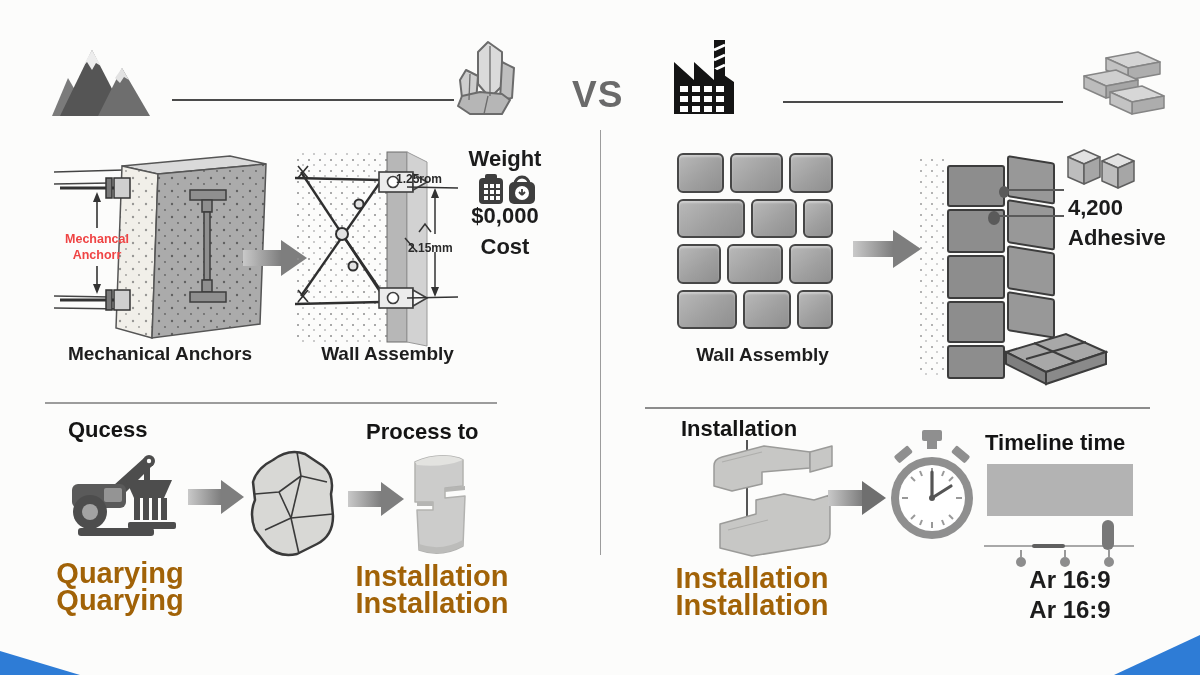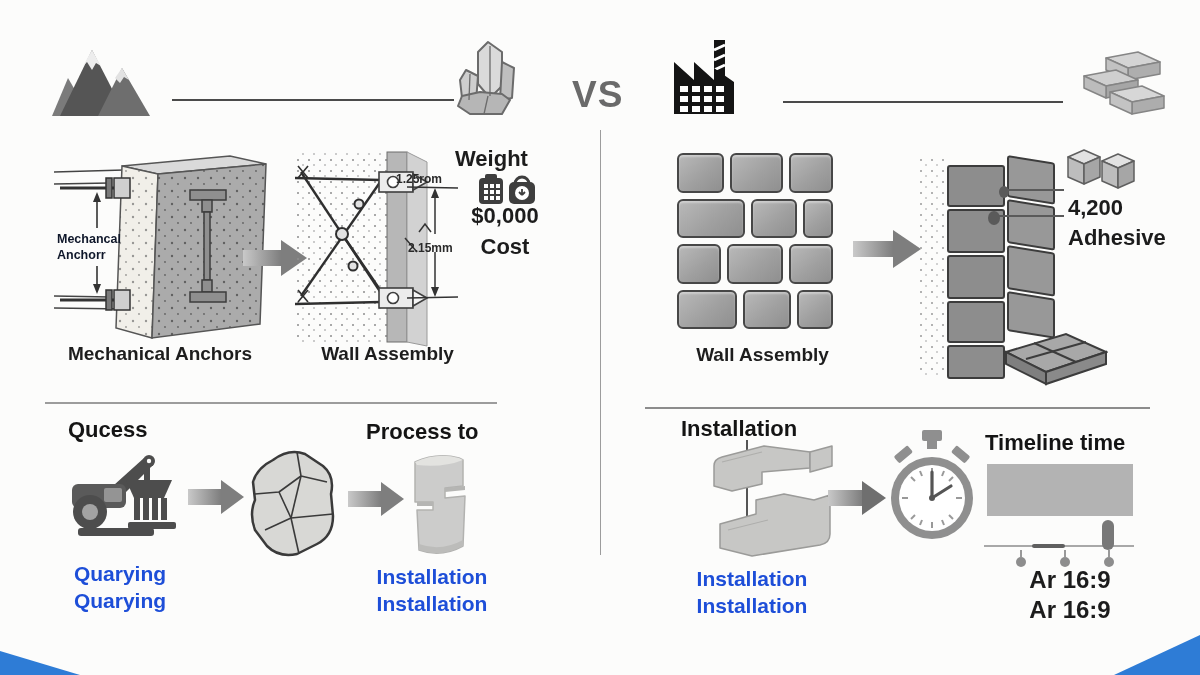--- a/index.html
+++ b/index.html
@@ -4,26 +4,26 @@
 <style>
   html,body{margin:0;padding:0;background:#ffffff;}
   #canvas{position:relative;width:1200px;height:675px;background:#fcfcfb;overflow:hidden;
           font-family:"Liberation Sans",sans-serif;color:#1c1c1c;}
   .abs{position:absolute;}
   .title{font-size:31px;font-weight:700;letter-spacing:-0.5px;text-align:center;color:#171717;}
   .underline{height:2px;background:#4a4a4a;}
   .vs{font-size:37px;font-weight:700;color:#6a6a6a;letter-spacing:1px;}
   .caption{font-size:19px;font-weight:600;text-align:center;color:#1d1d1d;}
   .heading{font-size:22px;font-weight:700;color:#141414;}
-  .cap2{font-size:21px;font-weight:600;line-height:27px;text-align:center;color:#1d4ed8;}
+  .cap2{font-size:29px;font-weight:600;line-height:27px;text-align:center;color:#a16207;}
   .stat-big{font-size:22px;font-weight:700;text-align:center;}
-  .stat-med{font-size:22px;font-weight:700;text-align:left;}
+  .stat-med{font-size:22px;font-weight:700;text-align:center;}
   .ar-text{font-size:24px;font-weight:700;line-height:30px;text-align:center;}
   .tinytxt{font-size:12px;font-weight:600;color:#2a2a2a;}
-  .innerlbl{font-size:12.5px;font-weight:600;line-height:16px;color:#0f172a;}
+  .innerlbl{font-size:12.5px;font-weight:600;line-height:16px;text-align:center;color:#ef4444;}
   .vline{background:#9c9c9c;}
   .hline{background:#9c9c9c;}
   .tilerow{display:flex;gap:6px;flex:1;}
   .tile{border:2px solid #474747;border-radius:6px;
         background:linear-gradient(140deg,#b9b9b9 0%,#a0a0a0 55%,#8f8f8f 100%);
         box-shadow:inset 0 2px 2px rgba(255,255,255,.35);}
   .tiles-wrap{display:flex;flex-direction:column;gap:6px;}
   .tl-rect{background:#b3b3b3;}
   .callout{background:#5a5a5a;height:1.5px;}
   .corner-blue-left{background:#2e7cd6;clip-path:polygon(0 0,0 100%,100% 100%);}

